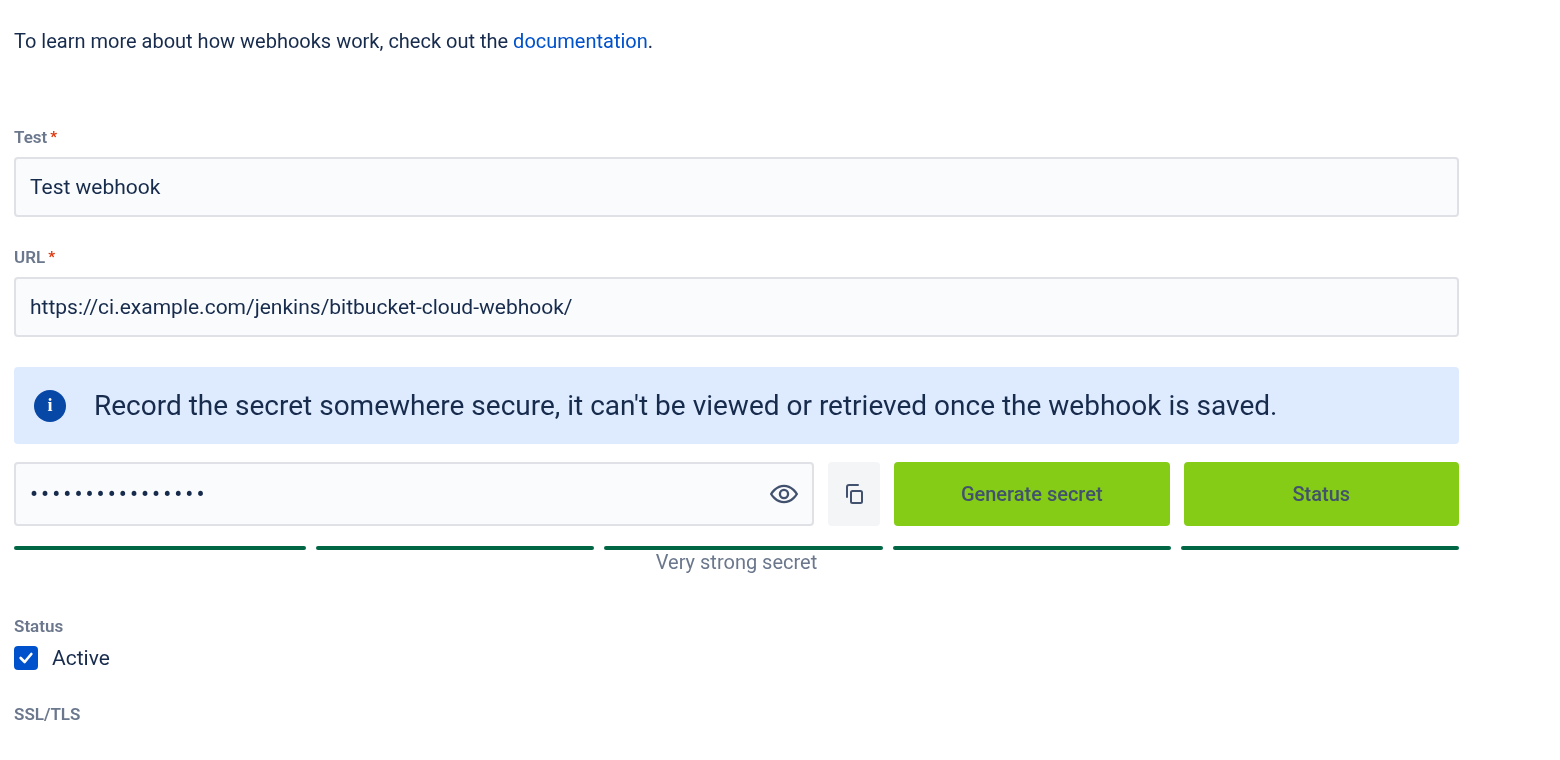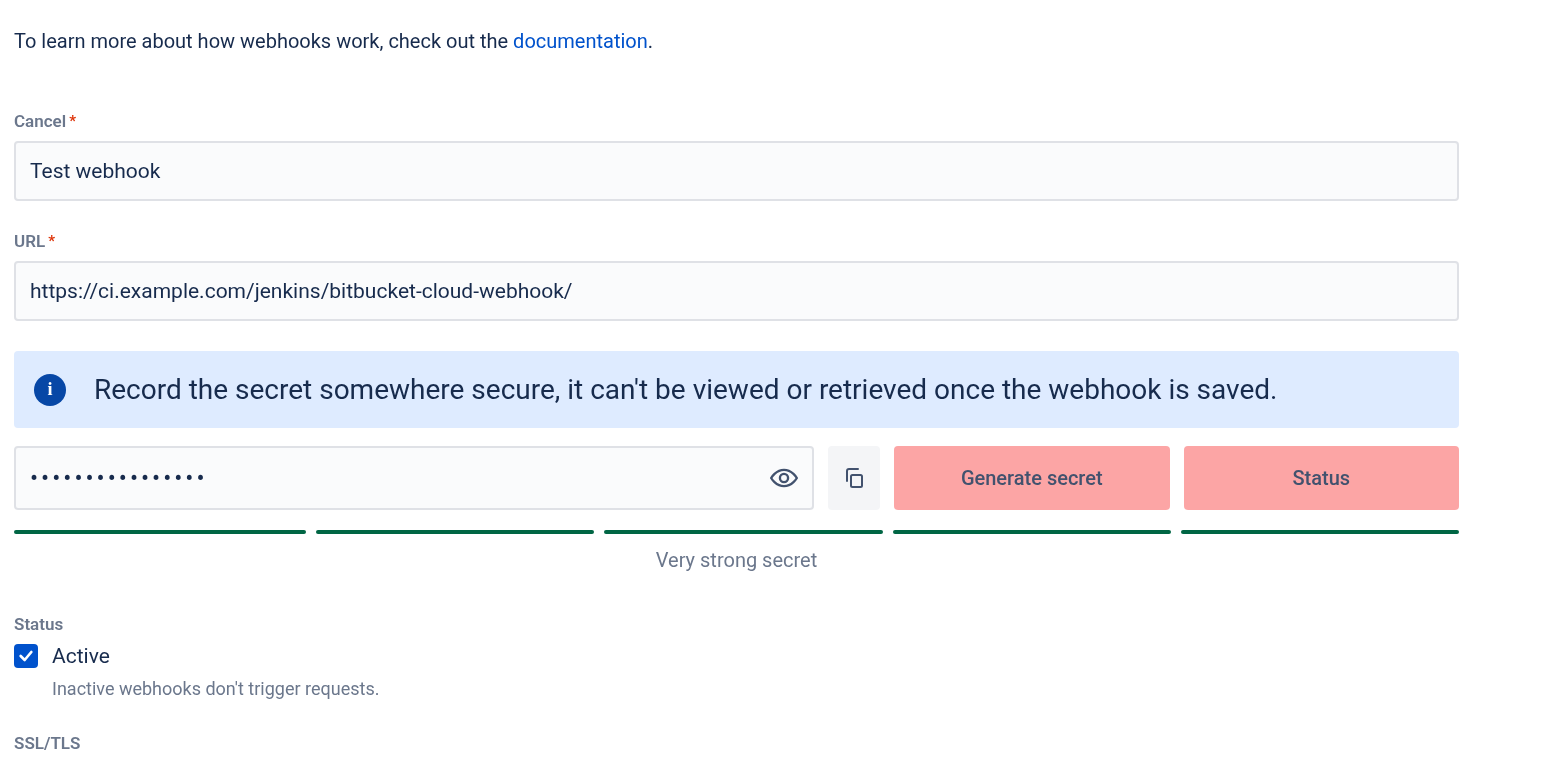--- a/index.html
+++ b/index.html
@@ -9,21 +9,21 @@
     font-family: -apple-system, BlinkMacSystemFont, "Segoe UI", Roboto, Helvetica, Arial, sans-serif;
     background: #ffffff;
     color: #172B4D;
   }
   .page {
     padding: 28px 14px 0 14px;
   }
   .intro {
     font-size: 20px;
     color: #172B4D;
-    margin-bottom: 56px;
+    margin-bottom: 72px;
     line-height: 1.35;
   }
   .intro a {
     color: #0052CC;
     text-decoration: none;
   }
   .field-block { margin-bottom: 30px; }
   .field-label {
     font-size: 17px;
     font-weight: 600;
@@ -106,21 +106,21 @@
     width: 52px;
     height: 64px;
     background: #F4F5F7;
     border: none;
     border-radius: 4px;
     display: flex; align-items: center; justify-content: center;
     cursor: pointer;
   }
   .pill-btn {
     height: 64px;
-    background: #fca5a5;
+    background: #84cc16;
     border: none;
     border-radius: 4px;
     font-size: 20px;
     font-weight: 500;
     color: #42526E;
     cursor: pointer;
     flex: 1;
     font-family: inherit;
   }
 
@@ -135,21 +135,20 @@
     height: 4px;
     border-radius: 2px;
     background: #006644;
   }
   .strength-row .strength-seg:first-child { flex: 1.05; }
   .strength-label {
     width: 1445px;
     text-align: center;
     font-size: 20px;
     color: #6B778C;
-    margin-top: 14px;
     margin-bottom: 42px;
   }
 
   .checkbox-row { display: flex; align-items: flex-end; gap: 14px; }
   .chk-box {
     width: 24px; height: 24px;
     border-radius: 4px;
     background: #0052CC;
     display: flex; align-items: center; justify-content: center;
     cursor: pointer;
@@ -167,21 +166,21 @@
 <body>
 
 <div class="page">
 
   <p class="intro">
     <span>To learn more about how webhooks work, check out the </span><a href="#">documentation</a><span>.</span>
   </p>
 
   <div class="field-block">
     <div class="field-label">
-      <span>Cancel</span>
+      <span>Test</span>
       <span class="req-ast">*</span>
     </div>
     <input class="text-input" type="text" value="Test webhook" style="">
   </div>
 
   <div class="field-block">
     <div class="field-label">
       <span>URL</span>
       <span class="req-ast">*</span>
     </div>
@@ -233,20 +232,19 @@
       <span>Status</span>
     </div>
     <div class="checkbox-row" style="margin-top:6px;">
       <div class="chk-box" role="checkbox" aria-checked="true">
         <svg width="16" height="16" viewBox="0 0 24 24" fill="none" stroke="#ffffff" stroke-width="4" stroke-linecap="round" stroke-linejoin="round">
           <polyline points="4 12 10 18 20 6"></polyline>
         </svg>
       </div>
       <span class="chk-label">Active</span>
     </div>
-    <div class="hint">Inactive webhooks don't trigger requests.</div>
   </div>
 
   <div class="field-label ssl-label">
     <span>SSL/TLS</span>
   </div>
 
 </div>
 
 </body></html>

